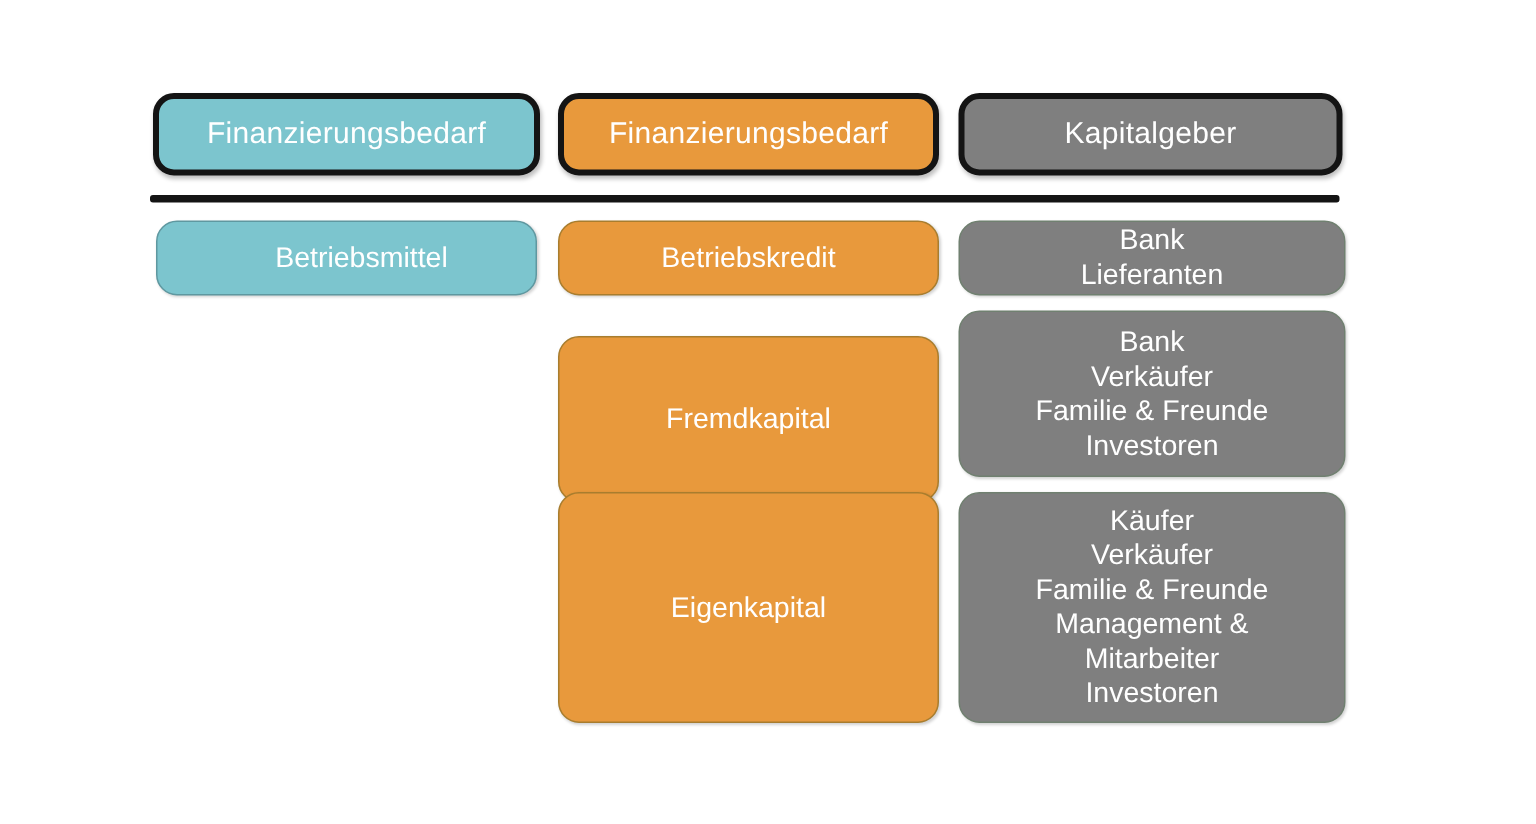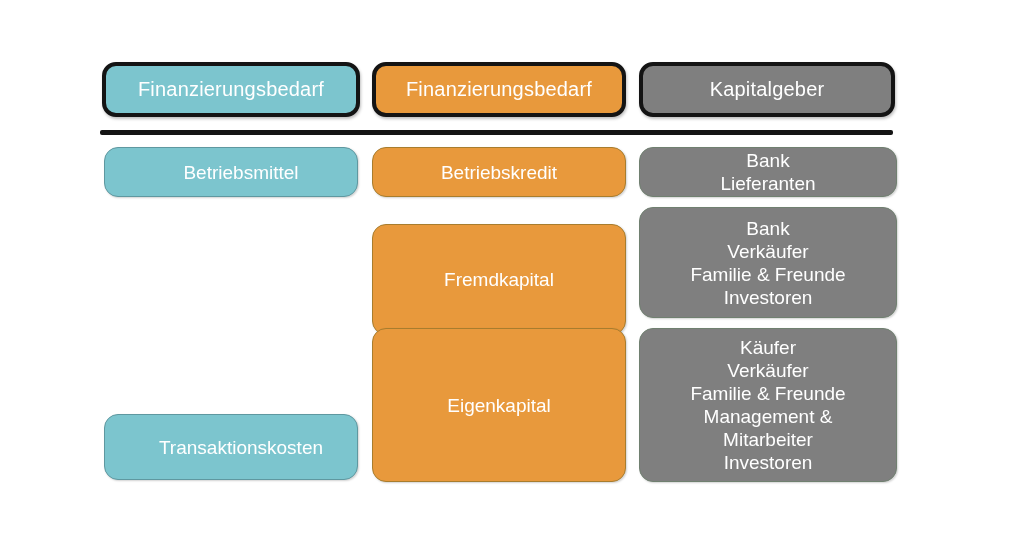--- a/index.html
+++ b/index.html
@@ -74,21 +74,20 @@
 
   <div class="box header orange h2">Finanzierungsbedarf</div>
 
   <div class="box header grayc h3">Kapitalgeber</div>
 
   <div class="divider"></div>
 
   <div class="box cell teal c1r1">Betriebsmittel</div>
 
 
-  <div class="box cell teal c1r3">Transaktionskosten</div>
 
   <div class="box cell orange c2r1">Betriebskredit</div>
 
   <div class="box cell orange c2r2">Fremdkapital</div>
 
   <div class="box cell orange c2r3">Eigenkapital</div>
 
   <div class="box cell grayc c3r1">Bank
 Lieferanten</div>
 

